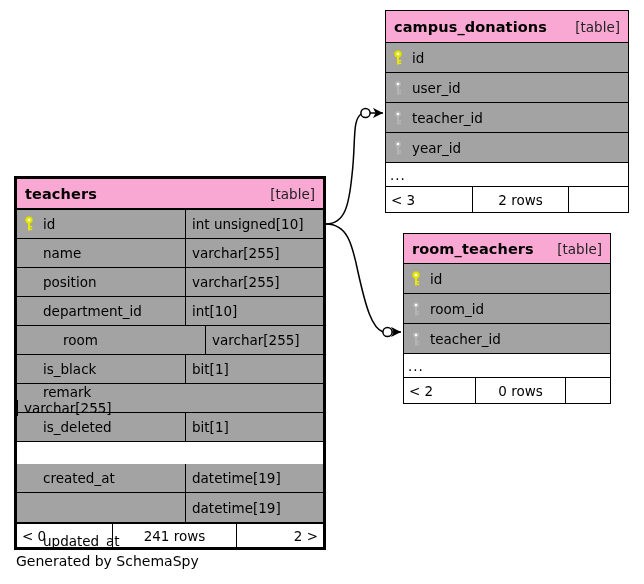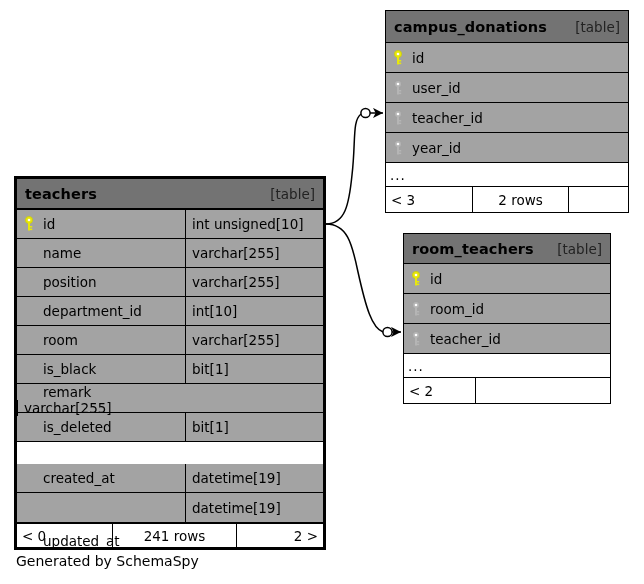--- a/index.html
+++ b/index.html
@@ -18,21 +18,21 @@
   .tbl{
     position:absolute;
     background:#ffffff;
     border:1.6px solid #000000;
     box-sizing:border-box;
   }
   .tbl.focus{border-width:3px;}
 
   .thead{
     display:flex;align-items:center;justify-content:space-between;
-    background:#737373;
+    background:#f9a8d4;
     border-bottom:1.6px solid #000;
     box-sizing:border-box;
     padding:0 8px;
   }
   .tbl.focus .thead{border-bottom-width:2.4px;}
   .tname{font-weight:bold;font-size:14.5px;color:#000;letter-spacing:.1px;white-space:nowrap;}
   .ttag{font-size:13.5px;color:#222;white-space:nowrap;}
 
   .trow{
     display:flex;align-items:stretch;
@@ -222,21 +222,21 @@
     </div>
 
     <div class="trow" style="height:29px;">
       <div class="cell-name" style="width:168px;">
         <span class="noicon"></span>
         <span class="colname">department_id</span>
       </div>
       <div class="cell-type">int[10]</div>
     </div>
 
-    <div class="trow" style="height:29px;">
+    <div class="trow" style="height:29px;padding-left:20px;">
       <div class="cell-name" style="width:168px;">
         <span class="noicon"></span>
         <span class="colname">room</span>
       </div>
       <div class="cell-type">varchar[255]</div>
     </div>
 
     <div class="trow" style="height:29px;">
       <div class="cell-name" style="width:168px;">
         <span class="noicon"></span>
@@ -329,19 +329,20 @@
         <span class="colname">teacher_id</span>
       </div>
     </div>
 
     <div class="ellipsis-row" style="height:24px;">
       <span>...</span>
     </div>
 
     <div class="tfoot" style="height:25px;">
       <div class="fcell l" style="width:71px;">&lt; 2</div>
+      <div class="fcell c" style="width:90px;">0 rows</div>
       <div class="fcell r" style="flex:1;"></div>
     </div>
   </div>
 
   <div class="caption">Generated by SchemaSpy</div>
 
 </div>
 
 </body></html>

